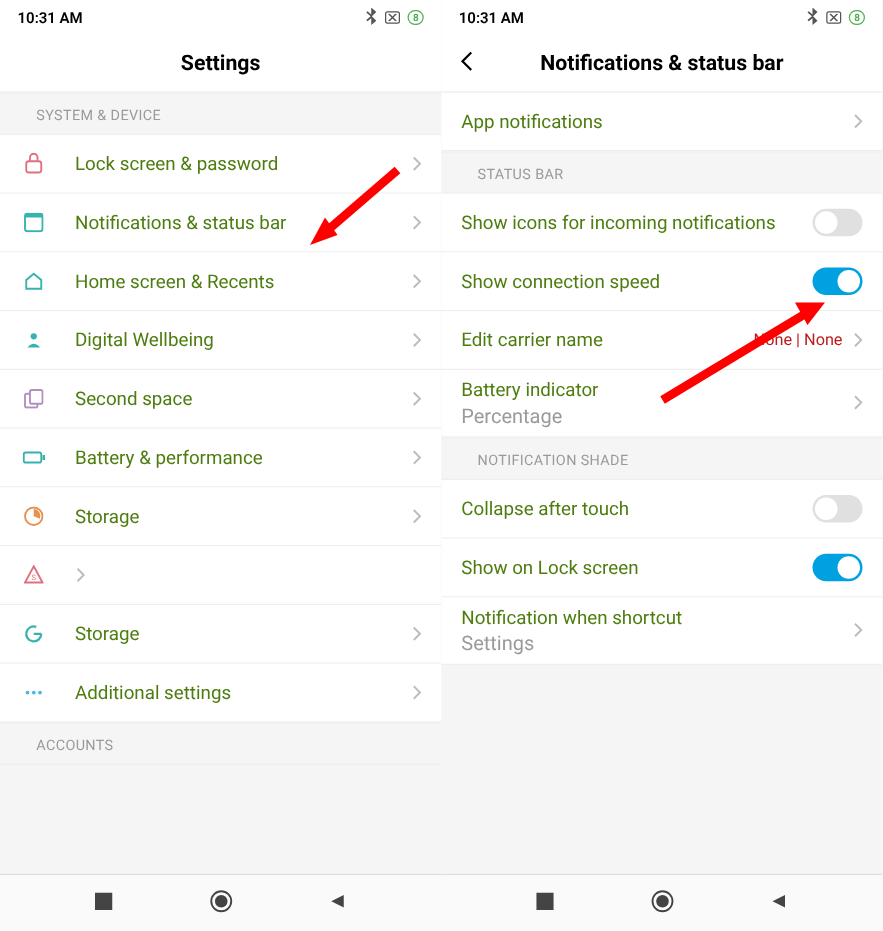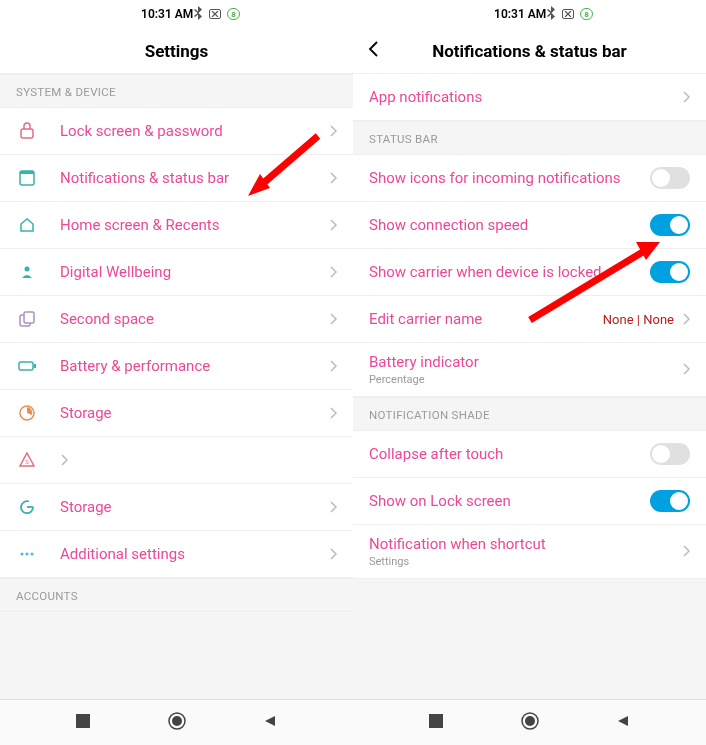--- a/index.html
+++ b/index.html
@@ -16,26 +16,25 @@
     height: 745px;
     background: #ffffff;
     display: flex;
     flex-direction: column;
     overflow: hidden;
   }
   .statusbar {
     height: 28px;
     display: flex;
     align-items: center;
-    justify-content: center;
+    justify-content: space-between;
     padding: 0 14px;
     font-size: 12px;
     font-weight: 600;
     color: #000;
-    margin-left: 28px;
   }
   .statusbar-right {
     display: flex;
     align-items: center;
     gap: 6px;
   }
   .header {
     height: 46px;
     display: flex;
     align-items: center;
@@ -52,21 +51,21 @@
     position: absolute;
     left: 14px;
     top: 50%;
     transform: translateY(-50%);
   }
   .section-label {
     background: #f5f5f5;
     color: #9a9a9a;
     font-size: 11.5px;
     letter-spacing: 0.3px;
-    padding: 10px 16px 8px;
+    padding: 10px 29px 8px;
     border-top: 1px solid #eee;
     border-bottom: 1px solid #eee;
   }
   .list {
     display: flex;
     flex-direction: column;
   }
   .row {
     display: flex;
     align-items: center;
@@ -82,24 +81,24 @@
     width: 22px;
     display: flex;
     align-items: center;
     justify-content: center;
     margin-right: 22px;
     flex-shrink: 0;
   }
   .row-label {
     flex: 1;
     font-size: 15px;
-    color: #ec4899;
+    color: #4d7c0f;
   }
   .row-sub {
-    font-size: 11px;
+    font-size: 16px;
     color: #9a9a9a;
     margin-top: 2px;
   }
   .row-text-wrap {
     flex: 1;
     display: flex;
     flex-direction: column;
   }
   .row-value {
     font-size: 13px;
@@ -356,24 +355,20 @@
     <div class="list">
       <div class="row">
         <span class="row-label">Show icons for incoming notifications</span>
         <div class="toggle off"></div>
       </div>
       <div class="row">
         <span class="row-label">Show connection speed</span>
         <div class="toggle on"></div>
       </div>
       <div class="row">
-        <span class="row-label">Show carrier when device is locked</span>
-        <div class="toggle on"></div>
-      </div>
-      <div class="row">
         <span class="row-label">Edit carrier name</span>
         <span class="row-value">None | None</span>
         <span class="chev"><svg width="8" height="12" viewBox="0 0 8 12">
               <path d="M2 1 L7 6 L2 11" stroke="#bbb" stroke-width="1.5" fill="none"></path>
             </svg></span>
       </div>
       <div class="row tall">
         <div class="row-text-wrap">
           <span class="row-label">Battery indicator</span>
           <span class="row-sub">Percentage</span>

